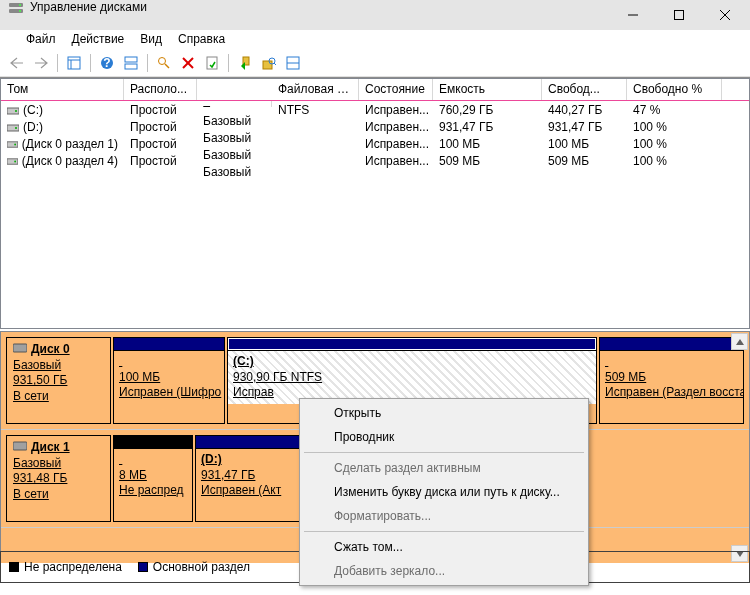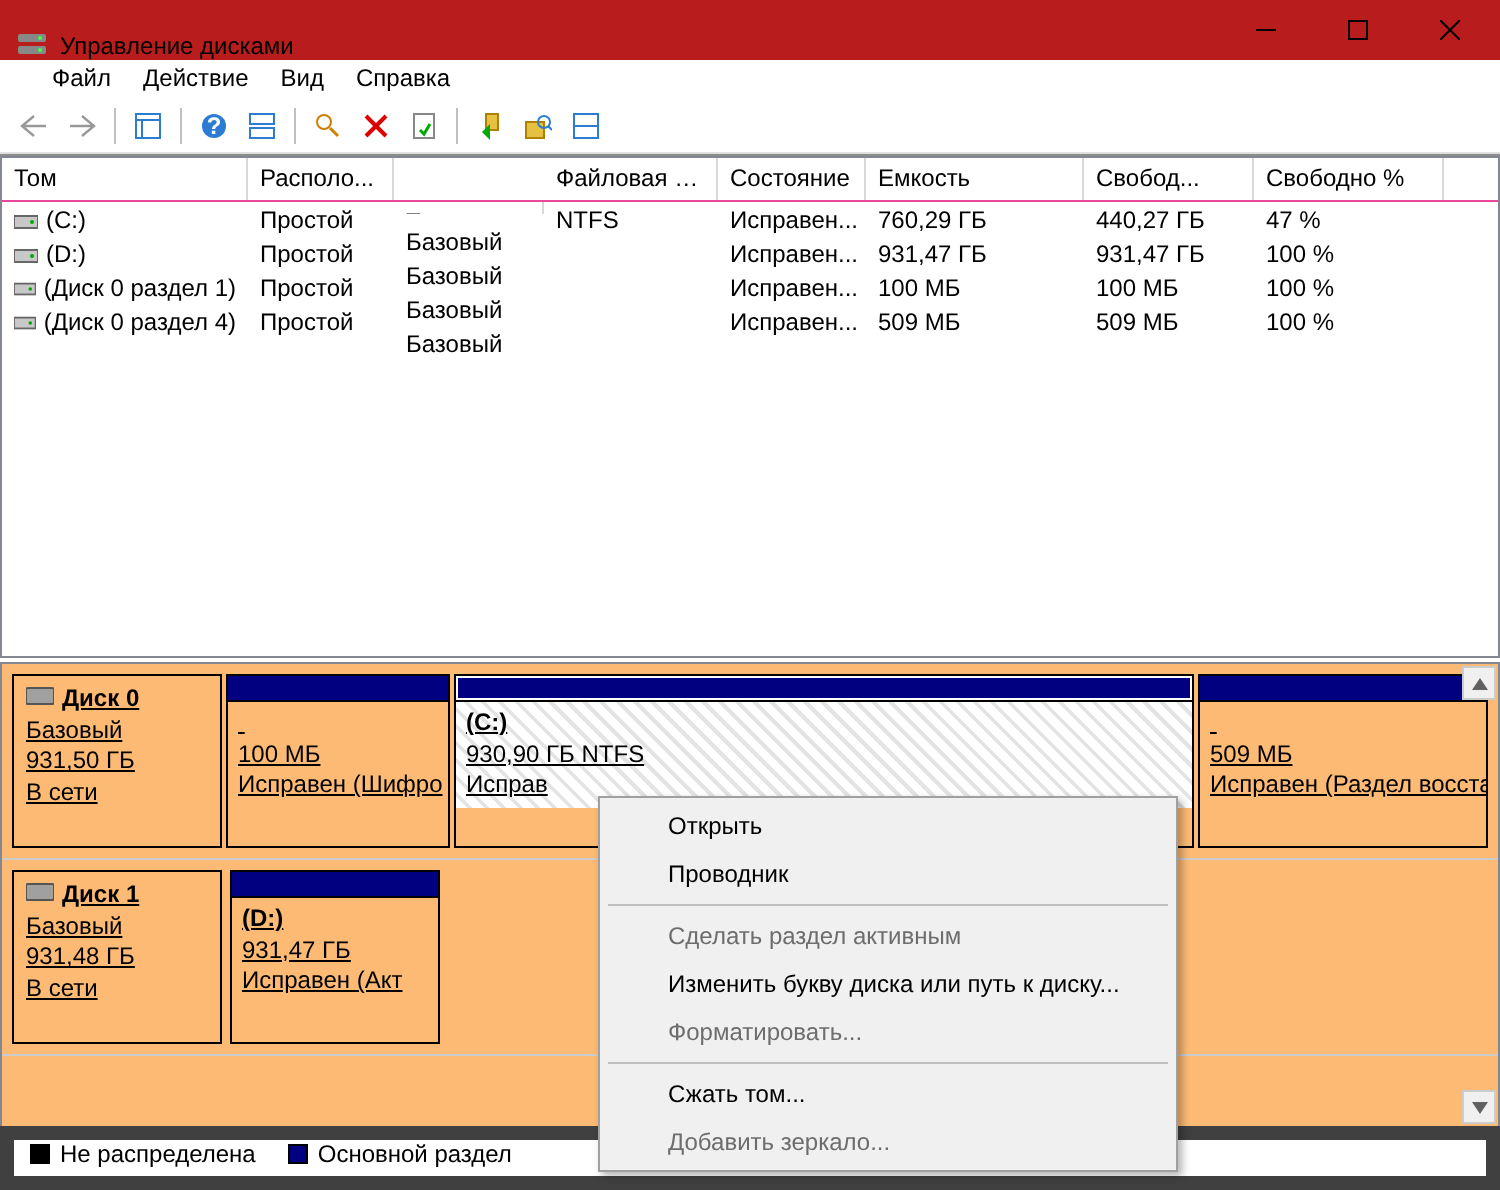--- a/index.html
+++ b/index.html
@@ -1,19 +1,19 @@
 <!DOCTYPE html>
 <html><head>
 <meta charset="utf-8">
 <style>
 * { box-sizing: border-box; margin: 0; padding: 0; font-family: "Segoe UI", Tahoma, sans-serif; font-size: 12px; }
 body { background: #fff; width: 750px; height: 595px; overflow: hidden; position: relative; }
 
 
-.titlebar { height: 30px; display: flex; align-items: flex-end; padding: 0 2px 0 8px; background: #b91c1c; }
+.titlebar { height: 30px; display: flex; align-items: flex-start; padding: 0 2px 0 8px; background: #e5e5e5; }
 .titlebar .app-icon { width: 16px; height: 16px; margin-right: 6px; display: inline-flex; }
 .titlebar .title { flex: 1; font-size: 12px; }
 .titlebar .win-controls { display: flex; }
 .titlebar .win-btn { width: 46px; height: 30px; display: flex; align-items: center; justify-content: center; }
 
 
 .menubar { height: 20px; display: flex; padding: 0 18px; background: #fff; }
 .menubar .menu-item { padding: 2px 8px; cursor: default; }
 
 
@@ -42,21 +42,21 @@
 .part .pbody { padding: 3px 5px; line-height: 1.3; white-space: nowrap; overflow: hidden; }
 .part .pbody .pname { font-weight: bold; }
 .part.selected .pbar { box-shadow: inset 0 0 0 1px #fff; }
 .part.selected .pbody { 
   background: repeating-linear-gradient(45deg, #fff 0, #fff 4px, #e4e4e4 4px, #e4e4e4 6px);
 }
 .scroll-up, .scroll-dn { position:absolute; right:1px; width:17px; height:17px; background:#f0f0f0; display:flex; align-items:center; justify-content:center; border:1px solid #ccc;}
 .scroll-up{top:1px;} .scroll-dn{bottom:1px;}
 
 
-.legend { position: absolute; left:0; right:0; bottom:0; height:32px; border:7px solid #404040; display:flex; align-items:flex-start; padding:0 8px; gap:16px; }
+.legend { position: absolute; left:0; right:0; bottom:12px; height:32px; border:1px solid #404040; display:flex; align-items:center; padding:0 8px; gap:16px; }
 .legend .item { display:flex; align-items:center; gap:5px; }
 .legend .sw { width:10px; height:10px; border:1px solid #000; }
 
 
 .context-menu { position: absolute; left:299px; top:398px; width:290px; background:#f0f0f0; border:1px solid #a0a0a0; box-shadow: 2px 2px 4px rgba(0,0,0,0.3); padding:2px; z-index:100; }
 .context-menu .citem { padding: 5px 30px 5px 32px; font-size:12px; white-space:nowrap; }
 .context-menu .citem.disabled { color:#6d6d6d; }
 .context-menu .csep { height:1px; background:#c0c0c0; margin:3px 2px; }
 .context-menu .citem.highlight { background:#dddddd; color:#6d6d6d;}
 
@@ -313,20 +313,28 @@
           <span><svg width="14" height="10">
               <rect x="0" y="1" width="14" height="8" fill="#a0a0a0" stroke="#555" rx="1"></rect>
             </svg></span>
           <span>Диск 1</span>
         </div>
       <div>Базовый</div>
       <div>931,48 ГБ</div>
       <div>В сети</div>
     </div>
     <div class="disk-parts">
+      <div class="part" style="width:80px;">
+        <div class="pbar black"></div>
+        <div class="pbody">
+            <div>&nbsp;</div>
+            <div>8 МБ</div>
+            <div>Не распред</div>
+          </div>
+      </div>
       <div class="part" style="width:105px; margin-left:2px;">
         <div class="pbar"></div>
         <div class="pbody">
             <div class="pname">(D:)</div>
             <div>931,47 ГБ</div>
             <div>Исправен (Акт</div>
           </div>
       </div>
     </div>
   </div>

